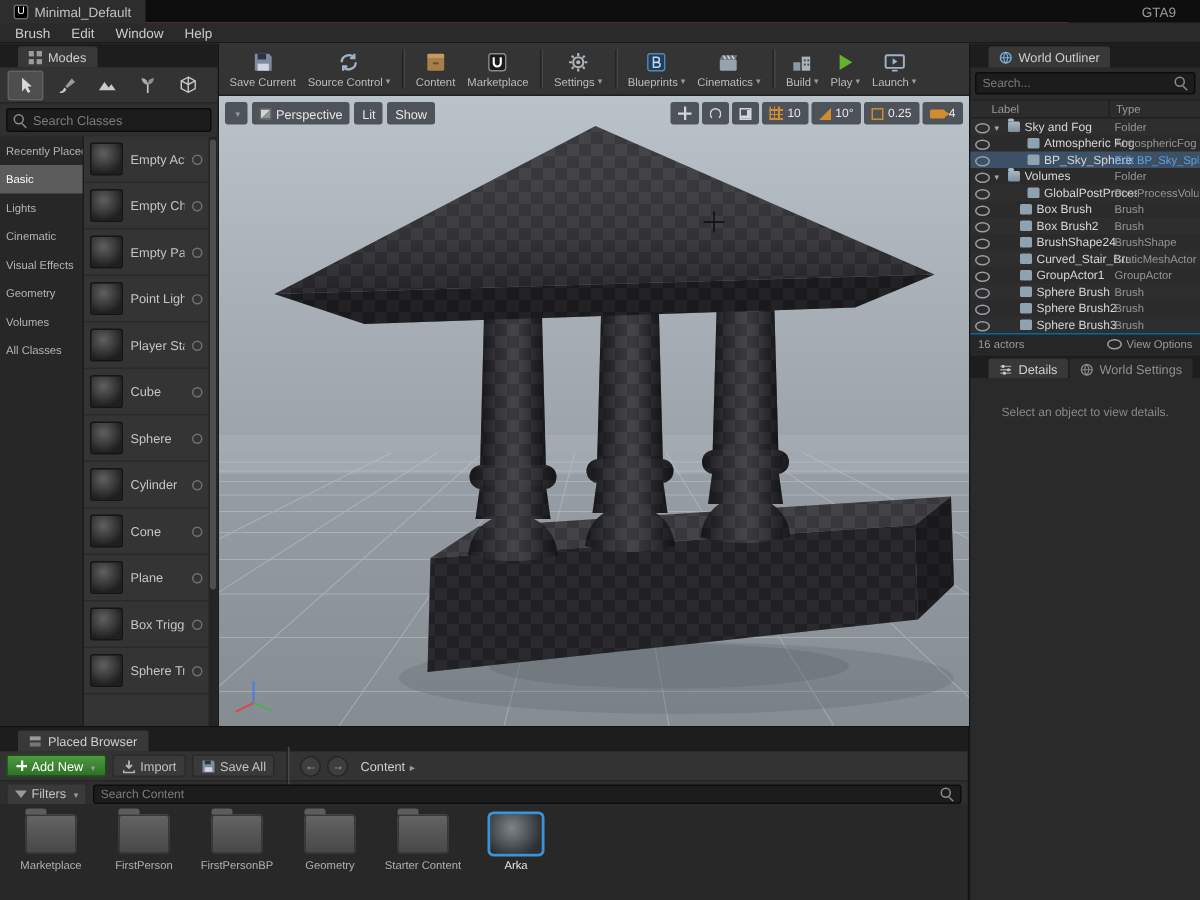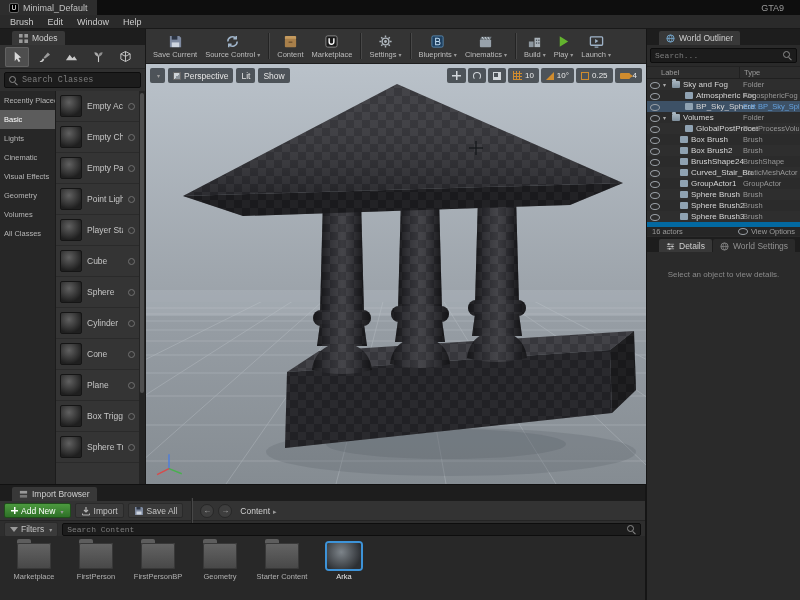--- a/index.html
+++ b/index.html
@@ -1,19 +1,19 @@
 <!DOCTYPE html>
 <html><head>
 <meta charset="utf-8">
 <style>
   *{margin:0;padding:0;box-sizing:border-box;user-select:none}
   html,body{width:800px;height:600px;overflow:hidden;background:#141414;
     font-family:"Liberation Sans",sans-serif;color:#c8c8c8}
   #app{position:relative;width:712px;height:600px;background:#ef4444}
-  input{font-family:Liberation Mono, monospace}
+  input{font-family:Liberation Sans, sans-serif}
   svg{display:block}
 
   
   #titlebar{position:absolute;left:0;top:0;width:800px;height:15px;background:#0e0e0e;display:flex;align-items:center}
   .title-tab{display:flex;align-items:center;gap:4px;background:#2d2d2d;height:15px;padding:0 9px;font-size:9px;color:#c0c0c0}
   .ue-logo{width:10px;height:10px;background:#000;border:1px solid #666;color:#fff;font-size:7px;line-height:8px;text-align:center;border-radius:2px}
   #title-right{margin-left:auto;margin-right:16px;font-size:9px;color:#9a9a9a}
   #menubar{position:absolute;left:0;top:15px;width:800px;height:14px;background:#2a2a2a;border-bottom:1px solid #191919;display:flex;align-items:center;padding-left:3px}
   .menu-item{font-size:9px;color:#cccccc;padding:0 7px;line-height:14px;cursor:default}
 
@@ -88,21 +88,21 @@
   .eye::before{content:"";position:absolute;left:0;top:1px;width:8px;height:5px;border:1px solid #9aa0a6;border-radius:50%}
   .o-arrow{width:6px;flex:none;font-size:6px;color:#aaa;visibility:hidden}
   .o-row.folder .o-arrow{visibility:visible}
   .o-ico{width:8px;height:7px;flex:none;background:#8fa2b2;border-radius:1px;margin-left:8px;position:relative}
   .o-row.folder .o-ico{margin-left:0;background:linear-gradient(#a8b6c0,#7e8f9c)}
   .o-row.folder .o-ico::before{content:"";position:absolute;top:-2px;left:0;width:4px;height:2px;background:#a8b6c0;border-radius:1px 1px 0 0}
   .o-row.child .o-ico{margin-left:13px}
   .o-label{white-space:nowrap;overflow:hidden;max-width:62px;color:#d6d6d6}
   .o-type{position:absolute;left:96px;width:56px;white-space:nowrap;overflow:hidden;font-size:7.5px;color:#979797}
   .o-row.link .o-type{color:#64a0dc}
-  #o-footer{height:14px;background:#262626;border-top:5px solid #0369a1;display:flex;align-items:center;padding:0 5px;font-size:7.5px;color:#9b9b9b}
+  #o-footer{height:14px;background:#262626;border-top:1px solid #0369a1;display:flex;align-items:center;padding:0 5px;font-size:7.5px;color:#9b9b9b}
   #o-footer .vo{margin-left:auto;display:flex;align-items:flex-start;gap:3px}
   #details-body{position:absolute;left:0;right:0;top:223px;bottom:0;background:#2a2a2a;text-align:center}
   #details-empty{margin-top:18px;font-size:8px;color:#8a8a8a}
 
   
   #content-browser{position:absolute;left:0;top:484px;width:646px;height:116px;background:#2b2b2b;border-top:1px solid #111;border-right:1px solid #151515}
   #cb-toolbar{height:20px;background:#333;display:flex;align-items:center;gap:4px;padding:0 4px;border-bottom:1px solid #242424}
   #add-new-btn{height:15px;background:linear-gradient(#4c9a3f,#2e7027);border:1px solid #1f4d1a;border-radius:2px;display:flex;align-items:center;gap:3px;padding:0 6px;font-size:8.5px;color:#fff;font-weight:normal}
   .plus-ico{width:7px;height:7px;background:
     linear-gradient(#fff,#fff) center/7px 1.5px no-repeat,
@@ -723,21 +723,21 @@
     </div>
   </div>
 
   <div id="content-browser">
     <div class="tabstrip">
       <div class="tab">
         <svg width="9" height="9" viewBox="0 0 10 10">
             <rect x="1" y="1" width="8" height="3" fill="#9a9a9a"></rect>
             <rect x="1" y="5.5" width="8" height="3" fill="#777"></rect>
           </svg>
-        <span>Import Browser</span>
+        <span>Placed Browser</span>
       </div>
     </div>
     <div id="cb-toolbar">
       <div id="add-new-btn">
         <span class="plus-ico"></span>
         <span>Add New</span>
         <span class="caret"></span>
       </div>
       <div class="cb-btn">
         <svg width="10" height="10" viewBox="0 0 10 10">

